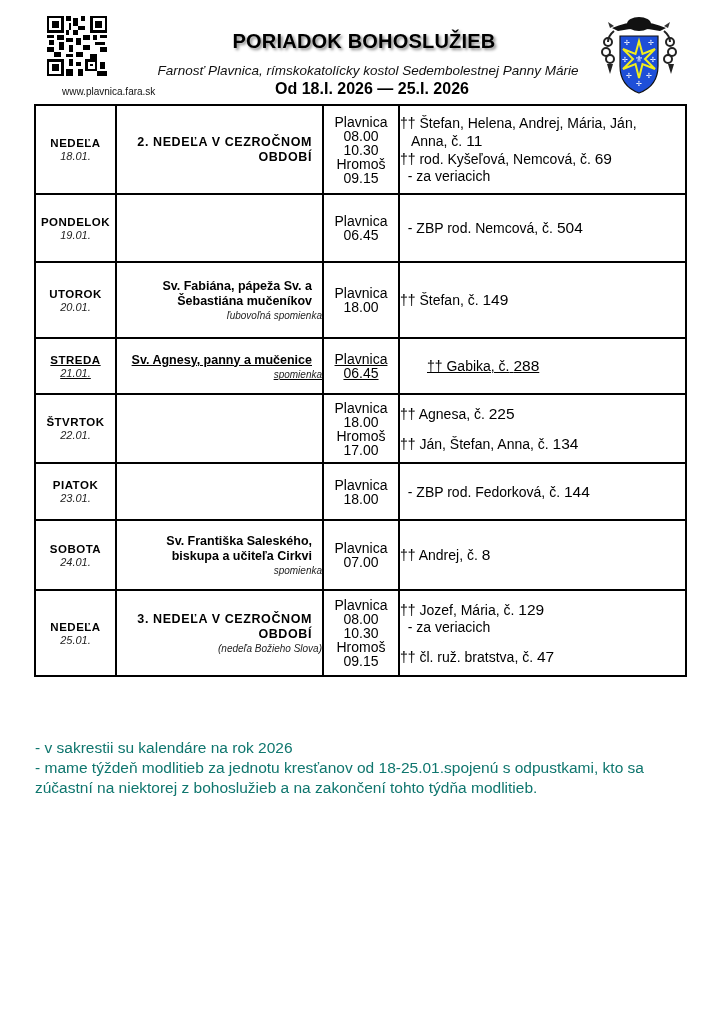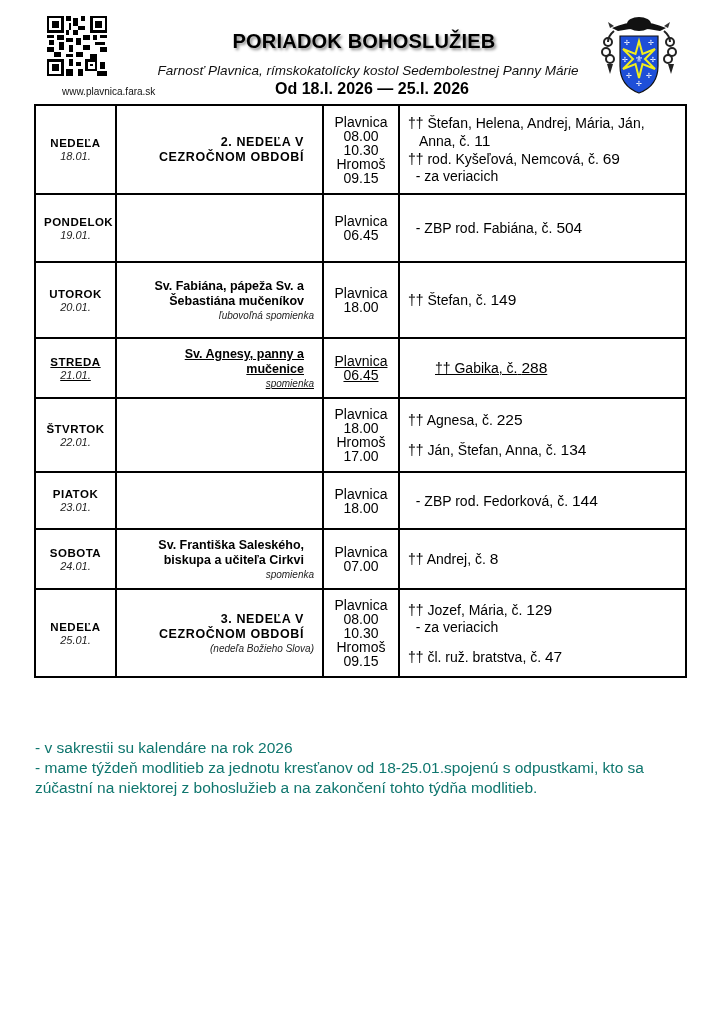--- a/index.html
+++ b/index.html
@@ -11,21 +11,21 @@
            font-size: 20px; font-weight: bold; letter-spacing: 0.2px;
            text-shadow: 2px 2px 3px rgba(0,0,0,0.45); padding-left: 2px; }
   .subtitle { position: absolute; left: 0; width: 724px; top: 63px; text-align: center;
               font-size: 13.5px; font-style: italic; color: #111; padding-left: 6px; }
   .daterange { position: absolute; left: 0; width: 724px; top: 80px; text-align: center;
                font-size: 16px; font-weight: bold; padding-left: 10px; }
   .crest { position: absolute; left: 598px; top: 14px; width: 82px; height: 82px; }
 
   table.sched { position: absolute; left: 34px; top: 104px; width: 651px;
                 border-collapse: collapse; table-layout: fixed; }
-  table.sched td { border: 2.5px solid #000; vertical-align: middle; padding: 8px; }
+  table.sched td { border: 2.5px solid #000; vertical-align: middle; padding: 0; }
   td.day { text-align: center; }
   .dayname { font-weight: bold; font-size: 11.5px; letter-spacing: 0.5px; display: block; }
   .daydate { font-style: italic; font-size: 11px; display: block; margin-top: 1px; color: #222; }
   td.feast { text-align: right; }
   .feastname { font-weight: bold; font-size: 12.5px; display: block; line-height: 15px; }
   .feastname.big { letter-spacing: 0.6px; }
   .feastrank { font-style: italic; font-size: 10px; display: block; margin-top: 1px; color: #222; }
   td.times { text-align: center; vertical-align: top; padding-top: 7px; }
   .time-line { display: block; font-size: 14px; line-height: 14px; }
   td.intent { padding-left: 7px; }
@@ -155,21 +155,21 @@
         <td class="day">
           <span class="dayname">PONDELOK</span>
           <span class="daydate">19.01.</span>
         </td>
         <td class="feast"></td>
         <td class="times">
           <span class="time-line">Plavnica</span>
           <span class="time-line">06.45</span>
         </td>
         <td class="intent">
-          <span class="intent-line"><span style="white-space: pre;">  - ZBP rod. Fabiána, č.</span> <span class="num">504</span></span>
+          <span class="intent-line"><span style="white-space: pre;">  - ZBP rod. Nemcová, č.</span> <span class="num">504</span></span>
         </td>
       </tr>
       <tr style="height: 76px;">
         <td class="day">
           <span class="dayname">UTOROK</span>
           <span class="daydate">20.01.</span>
         </td>
         <td class="feast">
           <span class="feastname" style="padding: 0px 10px;">Sv. Fabiána, pápeža Sv. a Šebastiána  mučeníkov</span>
           <span class="feastrank">ľubovoľná spomienka</span>
@@ -224,21 +224,21 @@
         </td>
         <td class="feast"></td>
         <td class="times">
           <span class="time-line">Plavnica</span>
           <span class="time-line">18.00</span>
         </td>
         <td class="intent">
           <span class="intent-line"><span style="white-space: pre;">  - ZBP rod. Fedorková, č.</span> <span class="num">144</span></span>
         </td>
       </tr>
-      <tr style="height: 56px;">
+      <tr style="height: 70px;">
         <td class="day">
           <span class="dayname">SOBOTA</span>
           <span class="daydate">24.01.</span>
         </td>
         <td class="feast">
           <span class="feastname" style="padding: 0px 10px;">Sv. Františka Saleského, biskupa a učiteľa Cirkvi</span>
           <span class="feastrank">spomienka</span>
         </td>
         <td class="times">
           <span class="time-line">Plavnica</span>

